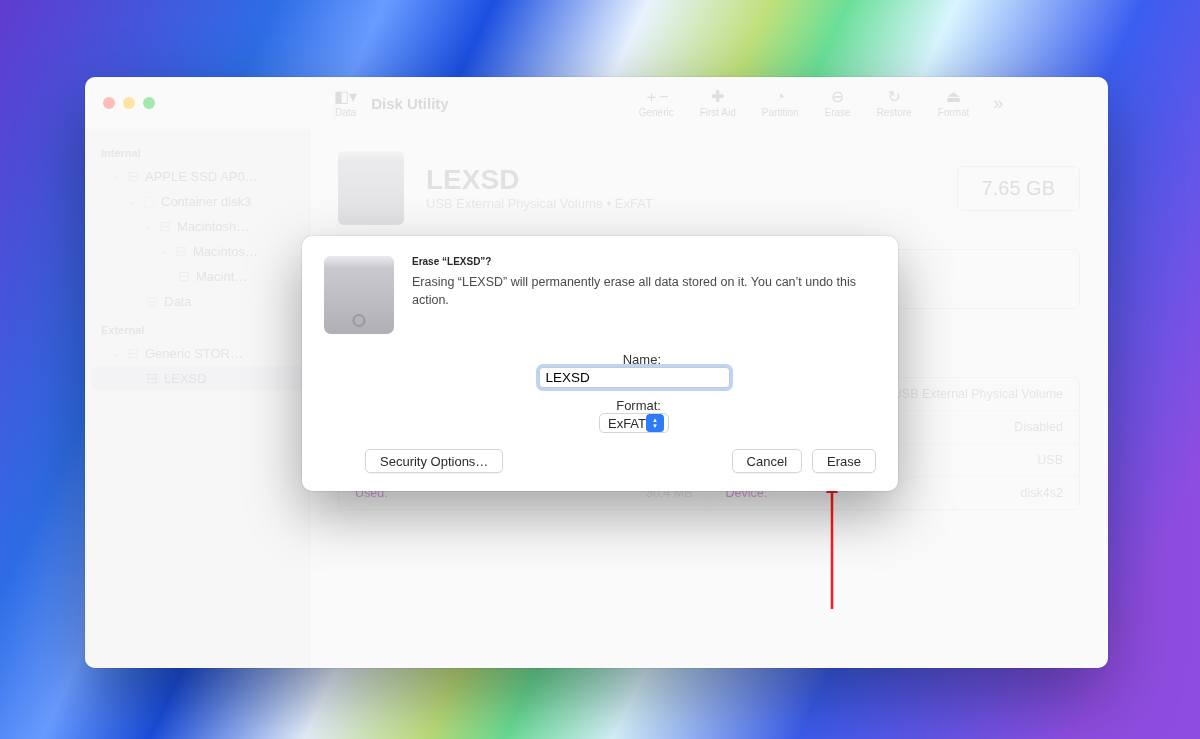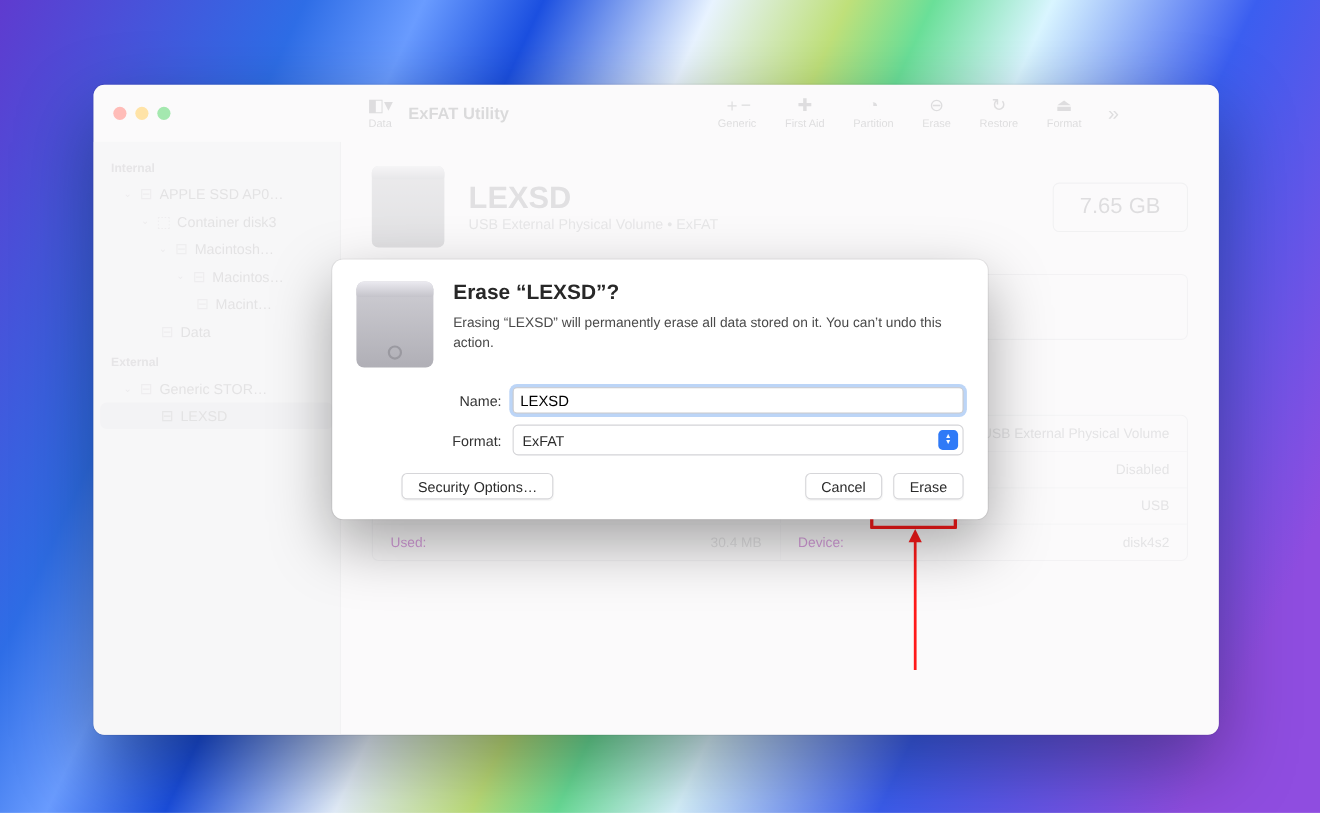--- a/index.html
+++ b/index.html
@@ -56,23 +56,23 @@
   .sheet {
     position:absolute; left:50%; top:236px; transform:translateX(-50%);
     width:596px; background:#fff; border-radius:10px;
     box-shadow:0 22px 55px rgba(0,0,0,.35), 0 0 0 1px rgba(0,0,0,.06);
     padding:20px 22px 18px; z-index:10;
   }
   .sheet-top { display:flex; gap:18px; margin-bottom:18px;}
   .sheet-disk { width:70px; height:78px; background:linear-gradient(#cfced4,#b0afb6); border-radius:7px; position:relative; flex-shrink:0;}
   .sheet-disk:before{content:"";position:absolute;top:0;left:0;right:0;height:14px;background:linear-gradient(#ebeaf0,#c4c3ca);border-radius:7px 7px 3px 3px;}
   .sheet-disk:after{content:"";position:absolute;bottom:7px;left:50%;transform:translateX(-50%);width:9px;height:9px;border:2px solid #9a99a0;border-radius:50%;}
-  .sheet h3{ font-size:19px; font-weight:700; color:#282828; margin-bottom:6px;}
+  .sheet h3{ font-size:10px; font-weight:700; color:#282828; margin-bottom:6px;}
   .sheet p{ font-size:12.5px; color:#4a4a4a; line-height:1.45;}
-  .form-row{ display:flex; align-items:center; margin-bottom:10px; padding-left:68px;}
+  .form-row{ display:flex; align-items:center; margin-bottom:10px; padding-left:68px;flex-direction:column;}
   .form-row label{ width:74px; text-align:right; font-size:13px; color:#333; padding-right:10px;}
   .form-row input[type=text]{
     flex:1; height:24px; padding:2px 6px; font-size:13.5px;
     border:1px solid #c9c9cc; border-radius:4px;
     box-shadow:0 0 0 3px #bcd5f7; outline:none; background:#fff;
   }
   .form-row .sel{
     flex:1; height:28px; display:flex; align-items:center; padding:0 4px 0 8px;
     border:1px solid #d4d4d7; border-radius:5px; font-size:13px; color:#2b2b2b; background:#fff;
     justify-content:space-between;
@@ -100,21 +100,21 @@
     <div class="traffic">
       <span class="t-red"></span>
       <span class="t-yel"></span>
       <span class="t-grn"></span>
     </div>
     <div class="titlebar-main">
       <div class="tb-item">
         <span class="ic">◧▾</span>
         <span>Data</span>
       </div>
-      <div class="app-title">ExFAT Utility</div>
+      <div class="app-title">Disk Utility</div>
       <div class="tb-right">
         <div class="tb-item">
             <span class="ic">＋−</span>
             <span>Generic</span>
           </div>
         <div class="tb-item">
             <span class="ic">✚</span>
             <span>First Aid</span>
           </div>
         <div class="tb-item">

